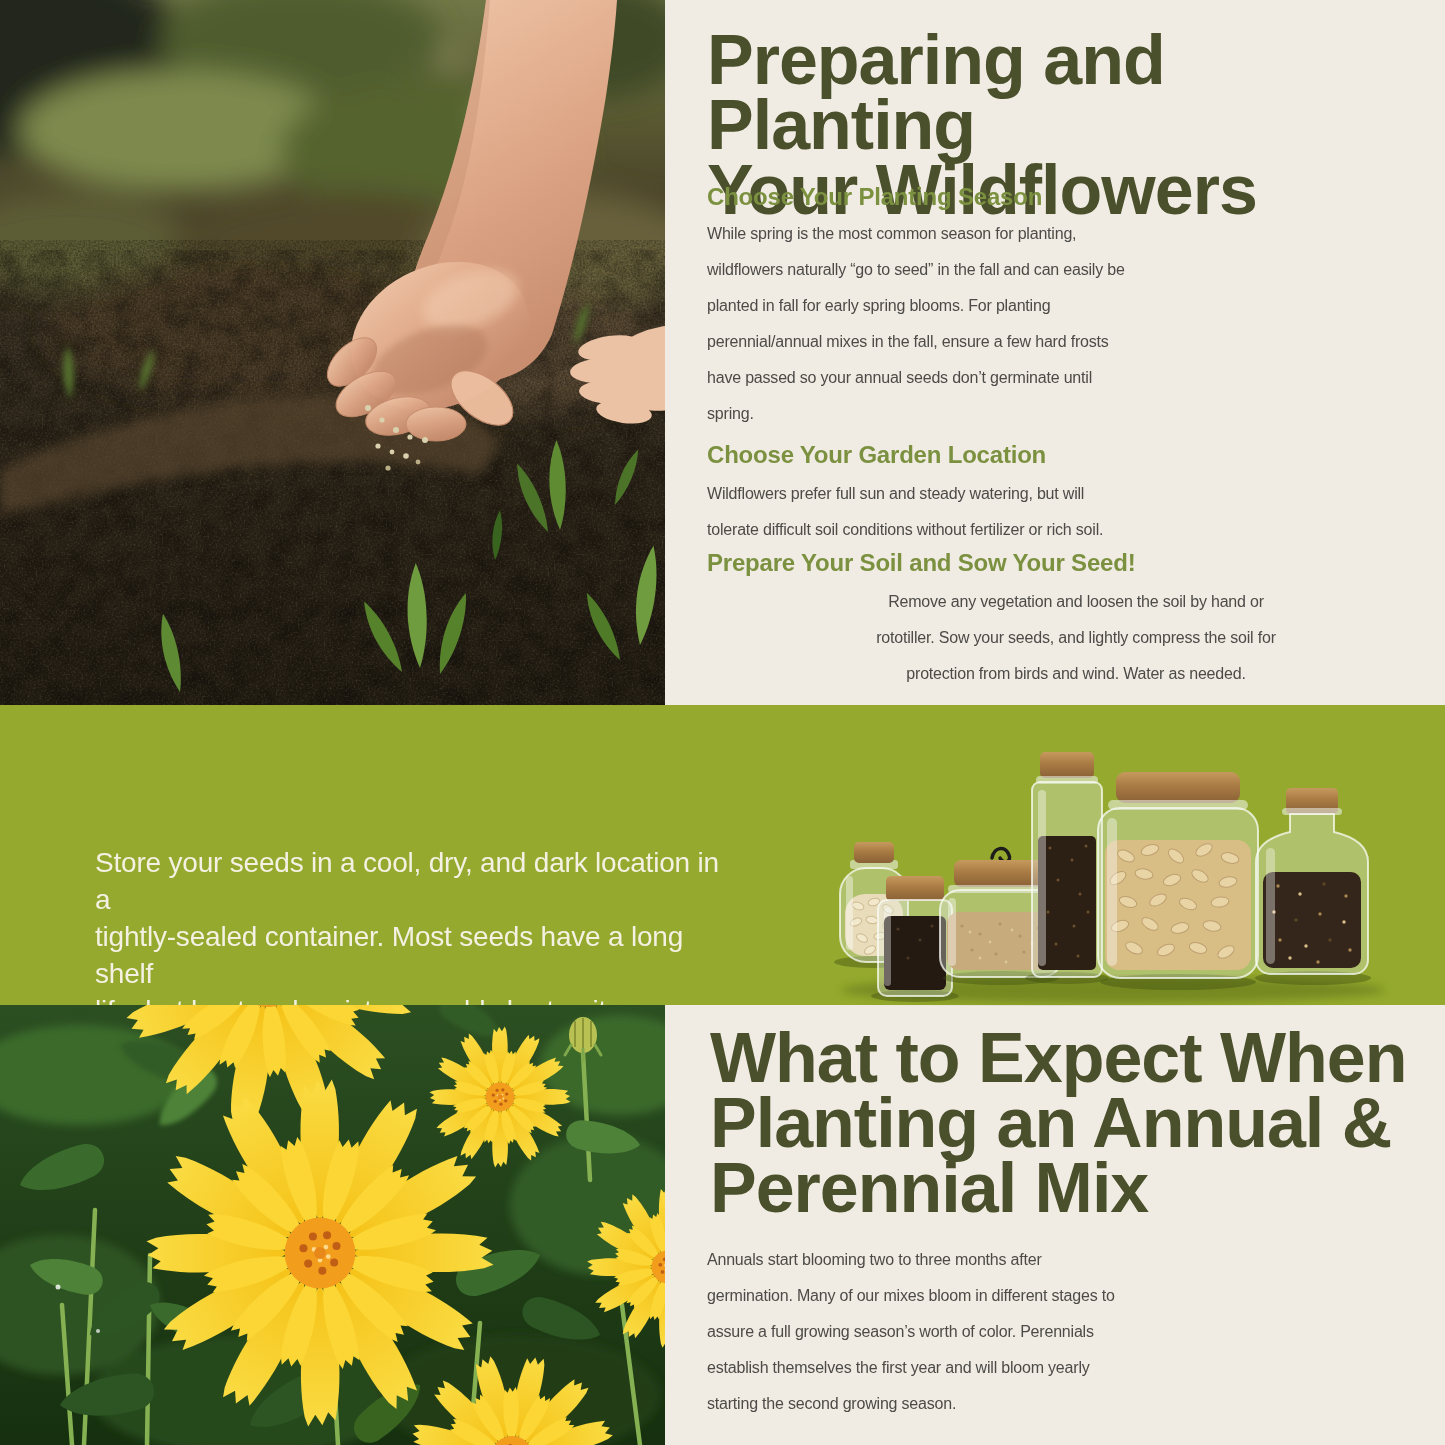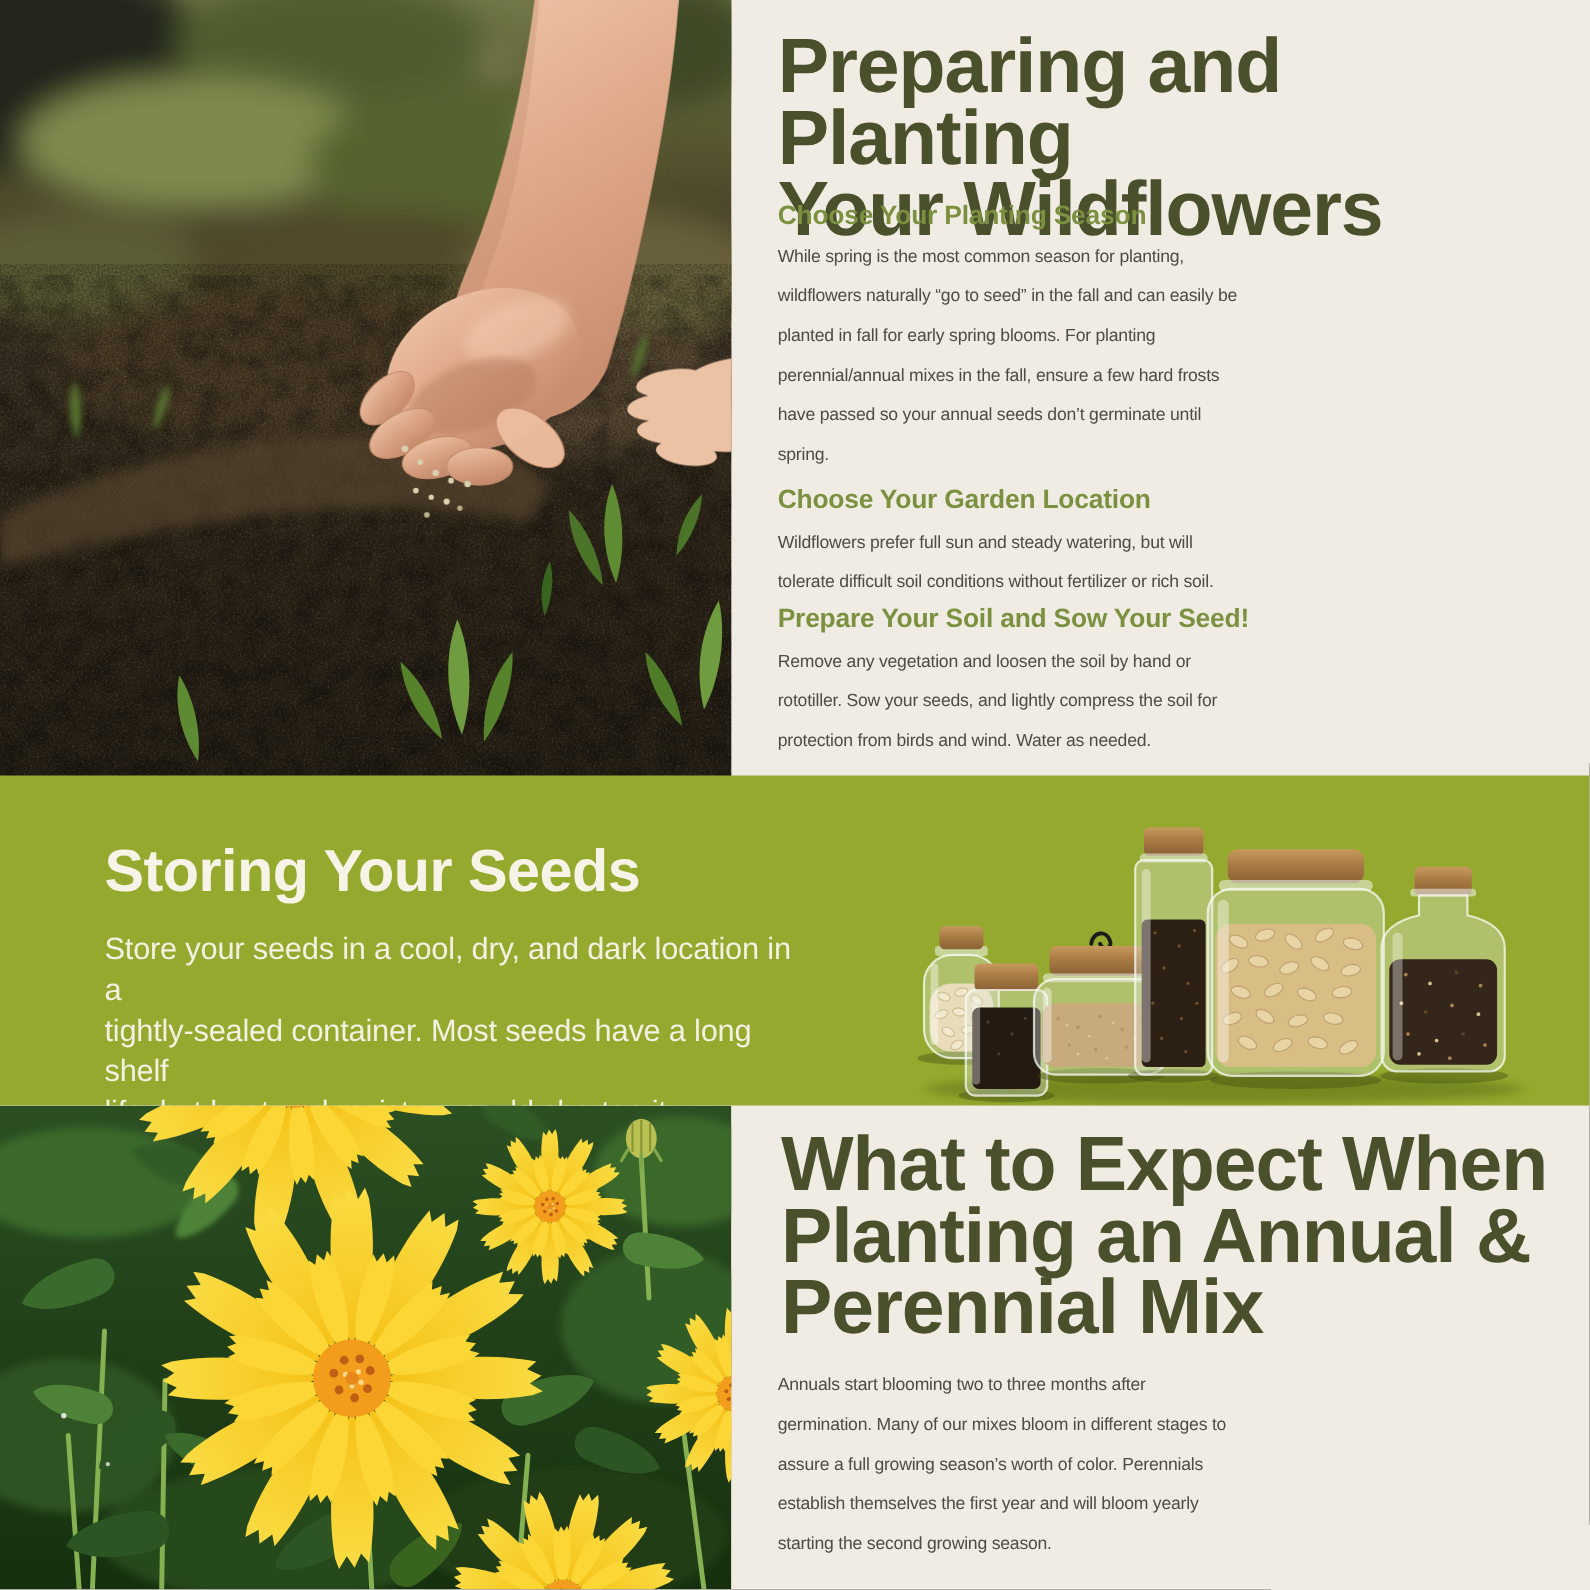--- a/index.html
+++ b/index.html
@@ -23,21 +23,21 @@
   .subhead{
     position:absolute;left:707px;color:#7b9140;font-weight:bold;
     font-size:24px;line-height:30px;letter-spacing:-0.2px;width:740px;
   }
   .bodytxt{
     position:absolute;left:707px;color:#4c4b47;
     font-size:16px;line-height:36px;letter-spacing:-0.2px;width:738px;
   }
   .s1h{top:182px;} .s1p{top:216px;}
   .s2h{top:440px;} .s2p{top:476px;}
-  .s3h{top:548px;} .s3p{top:584px;}
+  .s3h{top:548px;} .s3p{top:584px;text-align:center;}
   .band-title{
     position:absolute;left:95px;top:57px;color:#f7f3e7;font-weight:bold;
     font-size:54px;line-height:60px;letter-spacing:-0.5px;
   }
   .band-body{
     position:absolute;left:95px;top:139px;width:640px;color:#f4f1e2;
     font-size:28px;line-height:37px;letter-spacing:-0.2px;
   }
   .jars{position:absolute;left:828px;top:39px;width:570px;height:262px;}
   .col-bottom-p{top:1242px;width:740px;}
@@ -183,21 +183,20 @@
   <h3 class="subhead s2h">Choose Your Garden Location</h3>
   <p class="bodytxt pre s2p">Wildflowers prefer full sun and steady watering, but will
 tolerate difficult soil conditions without fertilizer or rich soil.</p>
 
   <h3 class="subhead s3h">Prepare Your Soil and Sow Your Seed!</h3>
   <p class="bodytxt pre s3p">Remove any vegetation and loosen the soil by hand or
 rototiller. Sow your seeds, and lightly compress the soil for
 protection from birds and wind. Water as needed.</p>
 
   <div class="band">
-    <h2 class="band-title">Storing Your Seeds</h2>
     <p class="band-body pre">Store your seeds in a cool, dry, and dark location in a
 tightly-sealed container. Most seeds have a long shelf
 life, but heat and moisture could shorten it.</p>
 
     <svg class="jars" viewBox="0 0 570 262">
       <defs>
         <linearGradient id="cork" x1="0" y1="0" x2="0" y2="1">
           <stop offset="0" stop-color="#c69a5e"></stop>
             <stop offset="0.45" stop-color="#a97b44"></stop>
             <stop offset="1" stop-color="#8a6136"></stop>

